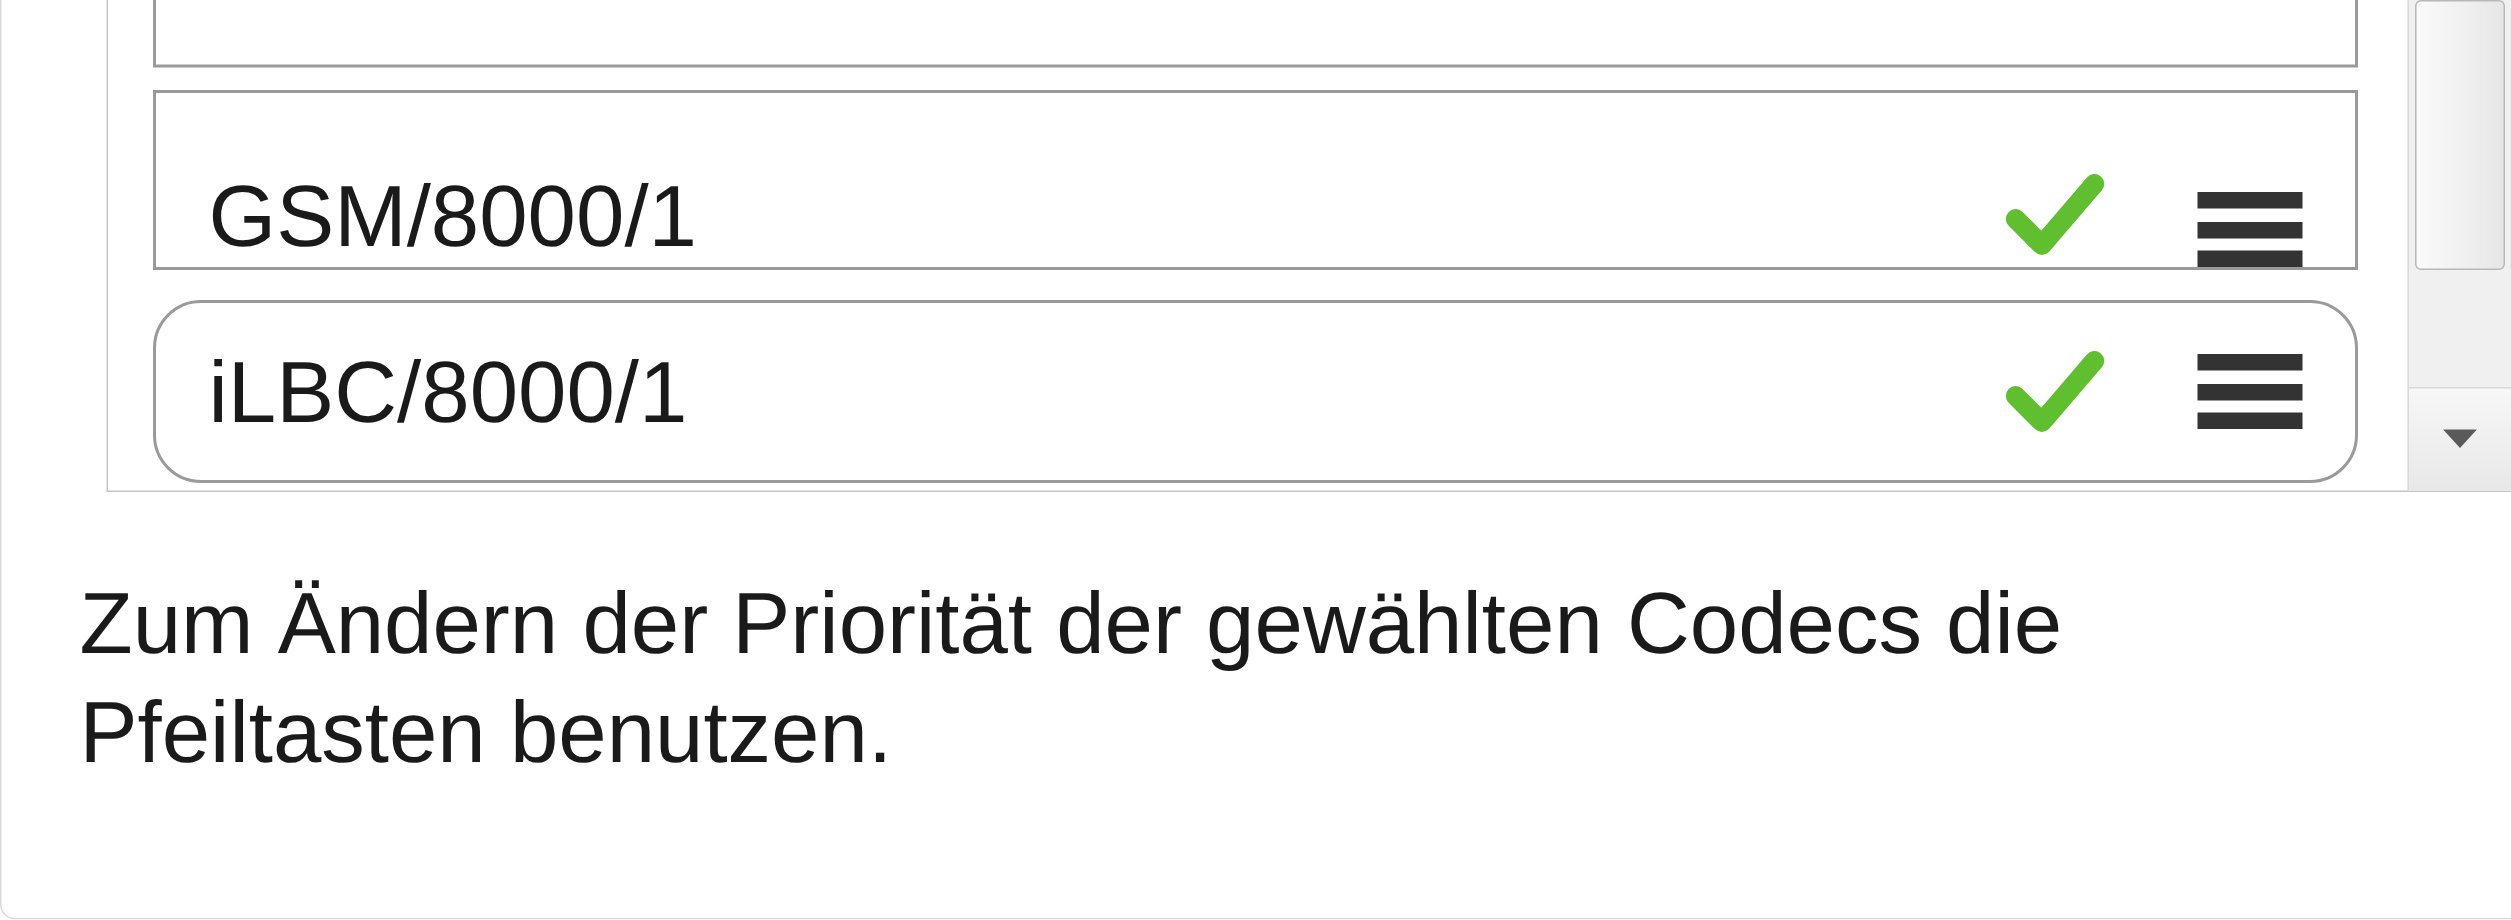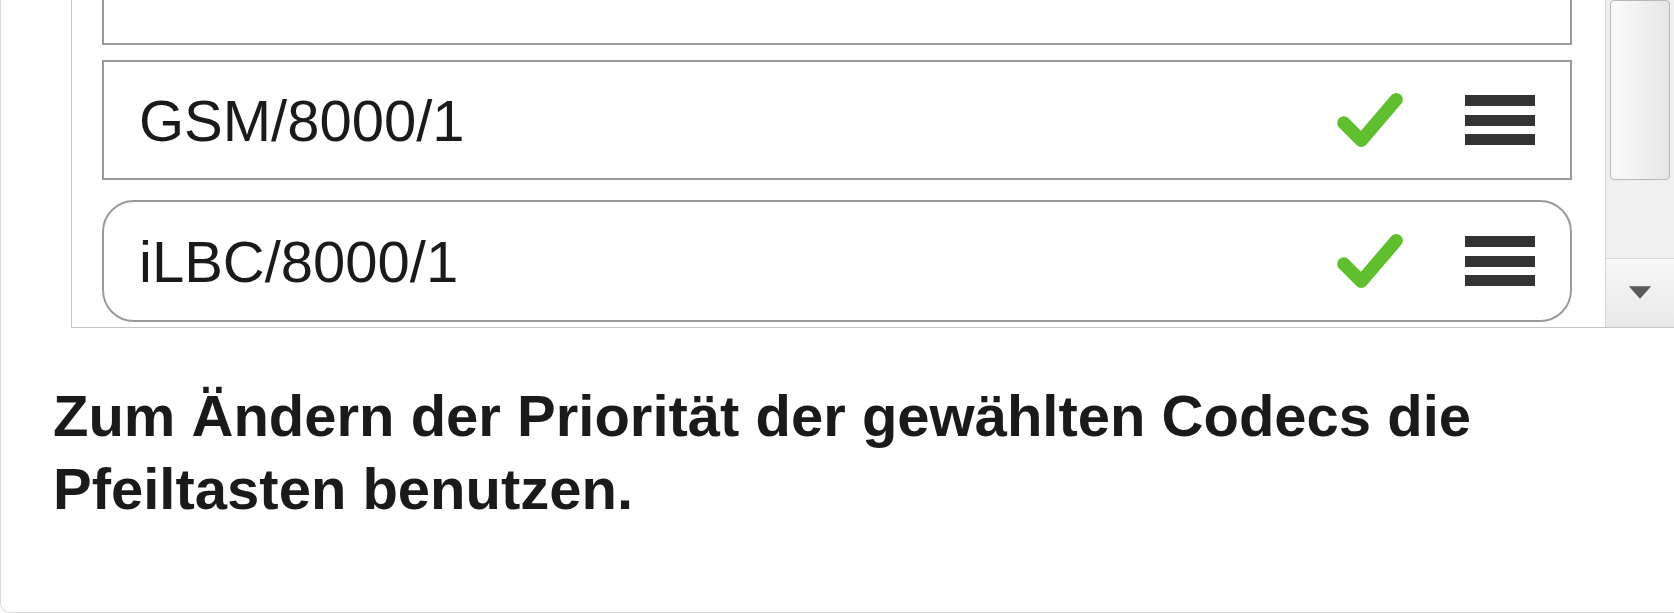--- a/index.html
+++ b/index.html
@@ -52,20 +52,21 @@
     background: #ffffff;
     box-sizing: border-box;
     display: flex;
     align-items: center;
   }
   .codec-row.partial-top {
     top: -75px; 
   }
   .codec-row.row1 {
     top: 60px;
+    align-items: flex-end;
   }
   .codec-row.row2 {
     top: 200px;
     height: 122px;
     border-radius: 32px;
     
   }
   .codec-label {
     font-size: 58px;
     color: #1a1a1a;
@@ -137,21 +138,20 @@
     display: block;
   }
   .hint-text {
     position: absolute;
     left: 52px;
     right: 30px;
     top: 380px;
     font-size: 58px;
     color: #1a1a1a;
     line-height: 1.25;
-    font-weight: bold;
   }
 </style>
 </head>
 <body>
 
 <div class="panel">
 
   <div class="list-area">
     <div class="list-inner">
 

